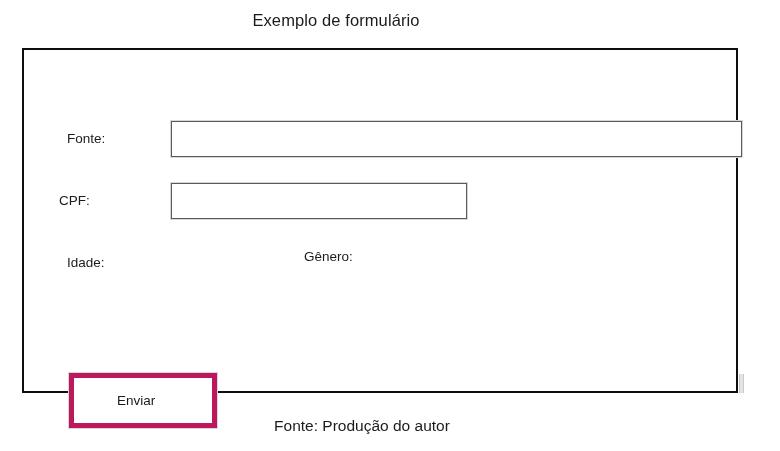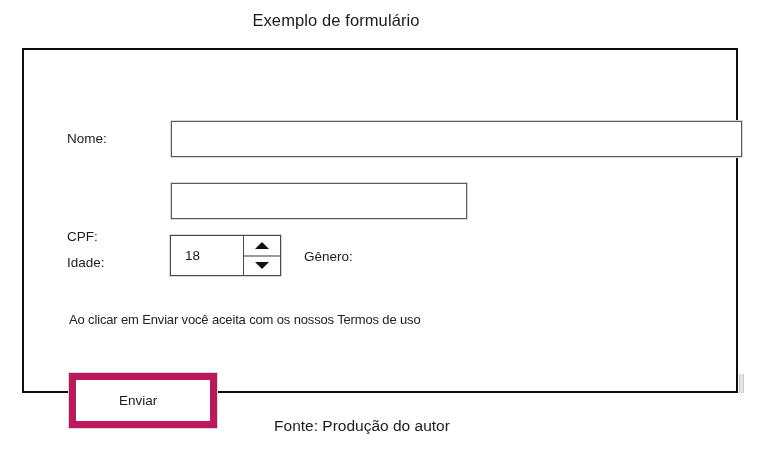--- a/index.html
+++ b/index.html
@@ -74,21 +74,21 @@
   
   #label-nome { left: 43px; top: 81px; }
   #input-nome {
     left: 147px;
     top: 71px;
     width: 571px;
     height: 36px;
   }
 
   
-  #label-cpf { left: 43px; top: 143px; margin-top: 36px; }
+  #label-cpf { left: 35px; top: 143px; }
   #input-cpf {
     left: 147px;
     top: 133px;
     width: 296px;
     height: 36px;
   }
 
   
   #label-idade { left: 43px; top: 197px; margin-top: 8px; }
 
@@ -183,21 +183,21 @@
   }
 
   
   #submit-button {
     position: absolute;
     left: 45px;
     top: 323px;
     width: 148px;
     height: 55px;
     box-sizing: border-box;
-    border: 7px solid #be185d;
+    border: 5px solid #be185d;
     box-shadow: 0 0 0 1px #d7d7d7;
     background: #ffffff;
     display: flex;
     align-items: center;
     padding-left: 43px;
     font-size: 13.5px;
     color: #1b1b1b;
     font-family: "Liberation Sans", sans-serif;
     cursor: pointer;
   }
@@ -214,42 +214,30 @@
     white-space: nowrap;
   }
 </style>
 </head>
 <body>
 
 <div id="figure-title">Exemplo de formulário</div>
 
 <div id="form-frame">
 
-  <div class="field-label" id="label-nome">Nome:</div>
+  <div class="field-label" id="label-nome">Fonte:</div>
   <div class="text-input" id="input-nome" title=""></div>
 
   <div class="field-label" id="label-cpf">CPF:</div>
   <div class="text-input" id="input-cpf" title=""></div>
 
   <div class="field-label" id="label-idade">Idade:</div>
-  <div id="idade-spinner">
-    <div id="idade-value">18</div>
-    <div id="idade-spin-buttons">
-      <div class="spin-btn" id="idade-spin-up">
-        <span class="tri-up"></span>
-      </div>
-      <div class="spin-btn" id="idade-spin-down">
-        <span class="tri-down"></span>
-      </div>
-    </div>
-  </div>
 
   <div class="field-label" id="label-genero">Gênero:</div>
 
-  <div id="terms-note">Ao clicar em Enviar você aceita com os nossos Termos de uso</div>
 
   <div id="submit-button">Enviar</div>
 
 </div>
 
 <div id="frame-edge-artifact"></div>
 
 <div id="figure-caption">Fonte: Produção do autor</div>
 
 </body></html>

